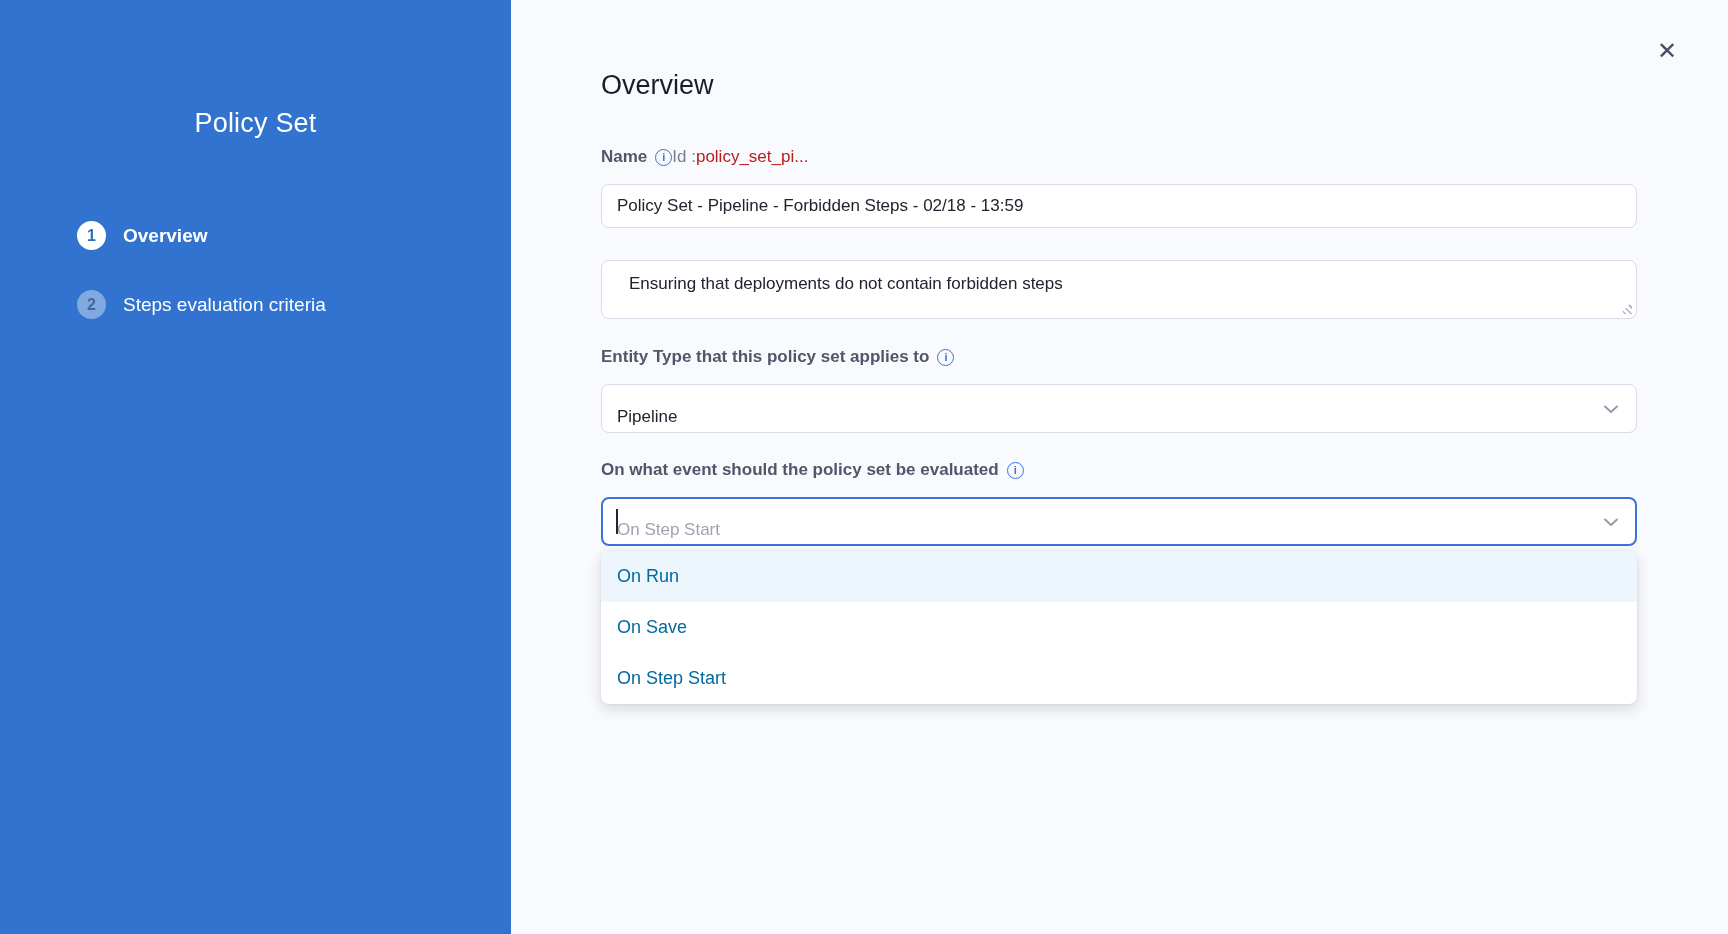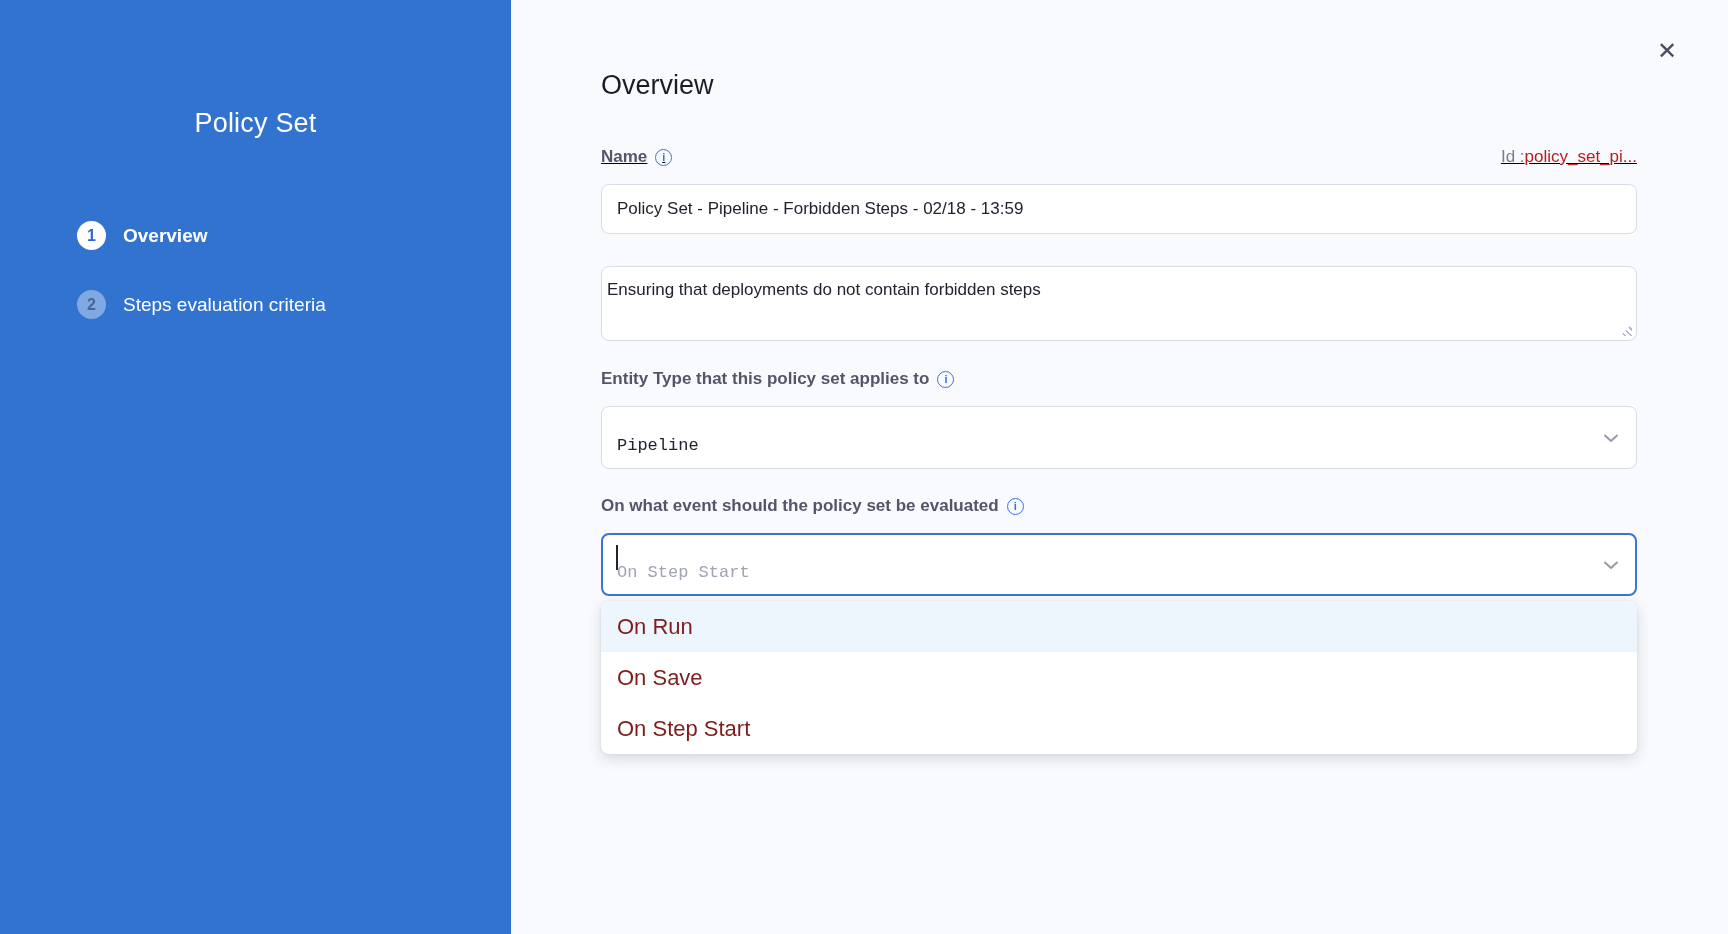--- a/index.html
+++ b/index.html
@@ -47,56 +47,56 @@
   .page-heading { font-size: 27px; font-weight: 500; color: #1b1c2a; margin-bottom: 46px; }
 
   .label-row { display: flex; align-items: center; margin-bottom: 17px; height: 20px; }
   .field-label { font-size: 17px; font-weight: 600; color: #53566a; }
   .info-icon {
     width: 17px; height: 17px; margin-left: 8px; border: 1.5px solid #3b73d9;
     border-radius: 50%; color: #3b73d9; font-size: 11px; font-weight: 700;
     display: inline-flex; align-items: center; justify-content: center;
     font-style: normal; flex: none;
   }
-  .row-spread { justify-content: space-between; text-decoration: underline; }
+  .row-spread { justify-content: flex-start; }
   .id-wrap { font-size: 17px; display: flex; align-items: center; }
   .id-prefix { color: #7b7d90; }
   .id-link { color: #b91c1c; cursor: pointer; text-decoration: none; }
 
   .text-input {
-    width: 100%; height: 50px; background: #ffffff;
+    width: 100%; height: 44px; background: #ffffff;
     border: 1px solid #d9dbe6; border-radius: 8px;
     padding: 0 15px; font-size: 17px; color: #22232f;
     font-family: "Liberation Sans", "DejaVu Sans", sans-serif;
     outline: none; display: block;
   }
   .mb-32 { margin-bottom: 32px; }
   .mb-28 { margin-bottom: 28px; }
   .mb-27 { margin-bottom: 27px; }
 
   .textarea-wrap { position: relative; }
   .desc-textarea {
-    width: 100%; height: 75px; background: #ffffff;
+    width: 100%; height: 59px; background: #ffffff;
     border: 1px solid #d9dbe6; border-radius: 8px;
-    padding: 11px 5px; font-size: 17px; color: #22232f; line-height: 24px;
+    padding: 11px 27px; font-size: 17px; color: #22232f; line-height: 24px;
     font-family: "Liberation Sans", "DejaVu Sans", sans-serif;
     resize: none; outline: none; display: block;
   }
   .resize-handle {
     position: absolute; right: 5px; bottom: 5px; width: 12px; height: 12px;
     background: repeating-linear-gradient(45deg, transparent, transparent 3px, #b5b8c6 3px, #b5b8c6 4.5px);
     clip-path: polygon(100% 0, 100% 100%, 0 100%);
   }
 
   .select-wrap { position: relative; }
   .select-input {
-    width: 100%; height: 63px; background: #ffffff;
+    width: 100%; height: 49px; background: #ffffff;
     border: 1px solid #d9dbe6; border-radius: 8px;
     padding: 16px 44px 0 15px; font-size: 17px; color: #22232f;
-    font-family: Liberation Mono, monospace;
+    font-family: Liberation Sans, sans-serif;
     outline: none; display: block; cursor: pointer;
   }
   .select-input.focused { border: 2px solid #3b73d9; padding-left: 14px; }
   .select-input::placeholder { color: #a0a3b1; opacity: 1; }
   .chevron {
     position: absolute; right: 16px; top: 50%; transform: translateY(-50%);
     width: 20px; height: 20px; display: flex; align-items: center; justify-content: center;
     pointer-events: none;
   }
   .caret {
@@ -104,21 +104,21 @@
     background: #23242f;
   }
 
   .dropdown-menu {
     margin-top: 5px; background: #ffffff; border-radius: 8px; overflow: hidden;
     box-shadow: 0 5px 14px rgba(40,41,61,0.16), 0 0 3px rgba(40,41,61,0.08);
     position: relative; z-index: 5;
   }
   .menu-item {
     height: 51px; display: flex; align-items: center; padding: 0 16px;
-    font-size: 22px; color: #7f1d1d; cursor: pointer;
+    font-size: 18px; color: #0369a1; cursor: pointer;
   }
   .menu-item.highlighted { background: #ecf6fc; }
 </style>
 </head>
 <body>
 
 <div class="app">
 
   <div class="sidebar">
     <div class="sidebar-title">Policy Set</div>

